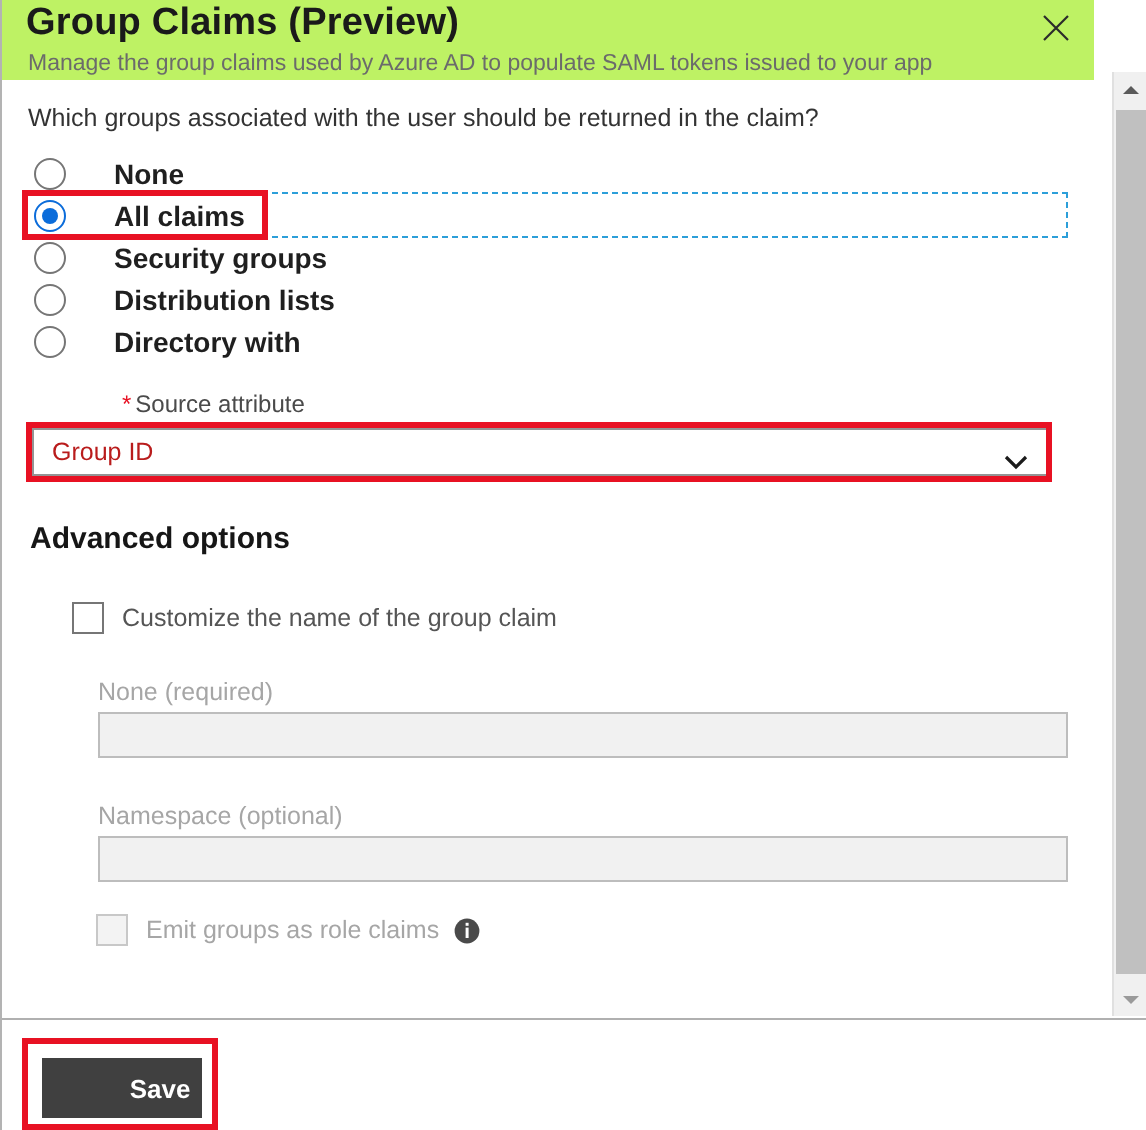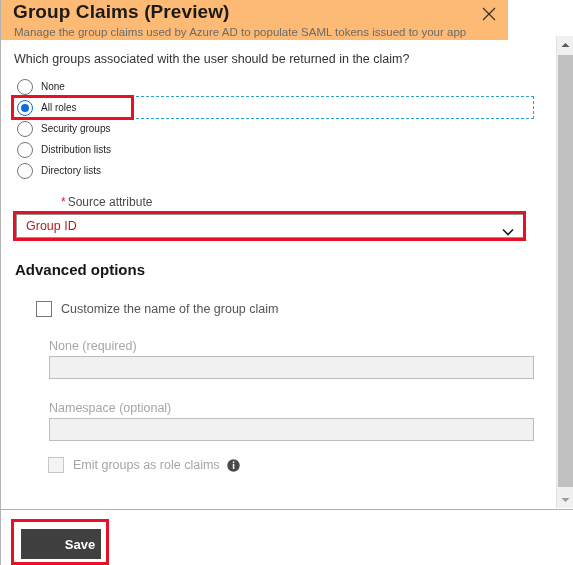--- a/index.html
+++ b/index.html
@@ -17,23 +17,23 @@
     height: 565px;
     background: #ffffff;
     overflow: hidden;
     border-left: 1px solid #b3b3b3;
   }
 
   
   .header {
     position: absolute;
     left: 0; top: 0;
-    width: 507px;
+    width: 546px;
     height: 40px;
-    background: #fdba74;
+    background: #bef264;
   }
   .panel-title {
     position: absolute;
     left: 12px; top: 1px;
     font-size: 19px;
     font-weight: 600;
     color: #1a1a1a;
     letter-spacing: 0.1px;
     white-space: nowrap;
   }
@@ -102,24 +102,25 @@
   .radio-row.checked .radio-mark::after {
     content: "";
     position: absolute;
     left: 50%; top: 50%;
     width: 8px; height: 8px;
     margin: -4px 0 0 -4px;
     border-radius: 50%;
     background: #0b6cda;
   }
   .radio-label {
-    margin-left: 8px;
-    font-size: 10px;
+    margin-left: 24px;
+    font-size: 14px;
     color: #1f1f1f;
     white-space: nowrap;
+    font-weight: bold;
   }
 
   
   .focus-outline {
     position: absolute;
     left: 10px;
     width: 523px;
     height: 23px;
     border: 1px dashed #2c9fd9;
     box-sizing: border-box;
@@ -311,36 +312,36 @@
 
     <div class="radio-list">
 
       <div class="radio-row">
         <span class="radio-mark"></span>
         <span class="radio-label">None</span>
       </div>
 
       <div class="radio-row checked">
         <span class="radio-mark"></span>
-        <span class="radio-label">All roles</span>
+        <span class="radio-label">All claims</span>
       </div>
 
       <div class="radio-row">
         <span class="radio-mark"></span>
         <span class="radio-label">Security groups</span>
       </div>
 
       <div class="radio-row">
         <span class="radio-mark"></span>
         <span class="radio-label">Distribution lists</span>
       </div>
 
       <div class="radio-row">
         <span class="radio-mark"></span>
-        <span class="radio-label">Directory lists</span>
+        <span class="radio-label">Directory with</span>
       </div>
     </div>
 
     <div class="focus-outline" style="top:56px;"></div>
 
     <div class="hl" style="left:10px; top:55px; width:123px; height:25px;"></div>
 
     <div class="field-label">
       <span class="req-star">*</span><span>Source attribute</span>
     </div>

